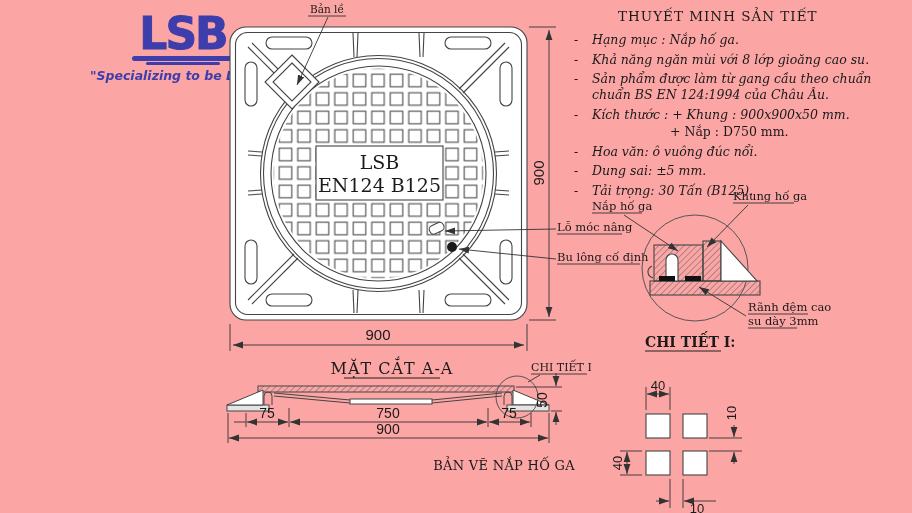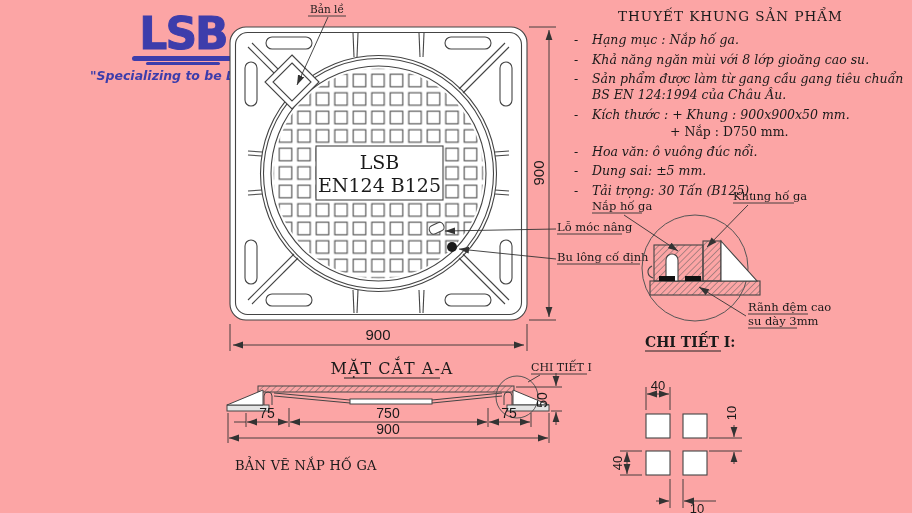--- a/index.html
+++ b/index.html
@@ -21,51 +21,51 @@
             font-weight:bold;font-size:12.5px;color:#3d3dab;white-space:nowrap;margin-left:2px;}
   
   .notes{position:absolute;left:574px;top:8px;width:336px;font-size:12.5px;line-height:1.28;}
   .notes-title{font-size:13.5px;letter-spacing:1px;padding-left:44px;margin-bottom:7px;}
   .note-row{display:flex;margin-bottom:3.5px;}
   .note-bullet{width:11px;flex:0 0 11px;text-align:left;}
   .note-gap{width:7px;flex:0 0 7px;}
   .note-text{flex:1;font-style:italic;}
   .note-sub{margin-left:96px;margin-top:-2px;margin-bottom:3.5px;}
   
-  .caption{position:absolute;left:235px;top:457px;width:340px;text-align:left;
+  .caption{position:absolute;left:235px;top:457px;width:340px;text-align:right;
            font-size:13px;line-height:1.45;letter-spacing:0.3px;}
 </style>
 </head>
 <body>
 
 <div class="sheet">
 
   <div class="logo">
     <div class="logo-text">LSB</div>
     <div class="logo-bar"></div>
     <div class="logo-bar2"></div>
     <div class="logo-tag">"Specializing to be Different"</div>
   </div>
 
   <div class="notes">
-    <div class="notes-title">THUYẾT KHUNG SẢN PHẨM</div>
+    <div class="notes-title">THUYẾT MINH SẢN TIẾT</div>
     <div class="note-row">
       <span class="note-bullet">-</span>
         <span class="note-gap"></span>
       <span class="note-text">Hạng mục : Nắp hố ga.</span>
       </div>
     <div class="note-row">
       <span class="note-bullet">-</span>
         <span class="note-gap"></span>
       <span class="note-text">Khả năng ngăn mùi với 8 lớp gioăng cao su.</span>
       </div>
     <div class="note-row">
       <span class="note-bullet">-</span>
         <span class="note-gap"></span>
-      <span class="note-text">Sản phẩm được làm từ gang cầu gang tiêu chuẩn BS EN 124:1994 của Châu Âu.</span>
+      <span class="note-text">Sản phẩm được làm từ gang cầu theo chuẩn chuẩn BS EN 124:1994 của Châu Âu.</span>
       </div>
     <div class="note-row">
       <span class="note-bullet">-</span>
         <span class="note-gap"></span>
       <span class="note-text">Kích thước :  + Khung : 900x900x50 mm.</span>
       </div>
     <div class="note-sub">+ Nắp : D750 mm.</div>
     <div class="note-row">
       <span class="note-bullet">-</span>
         <span class="note-gap"></span>

